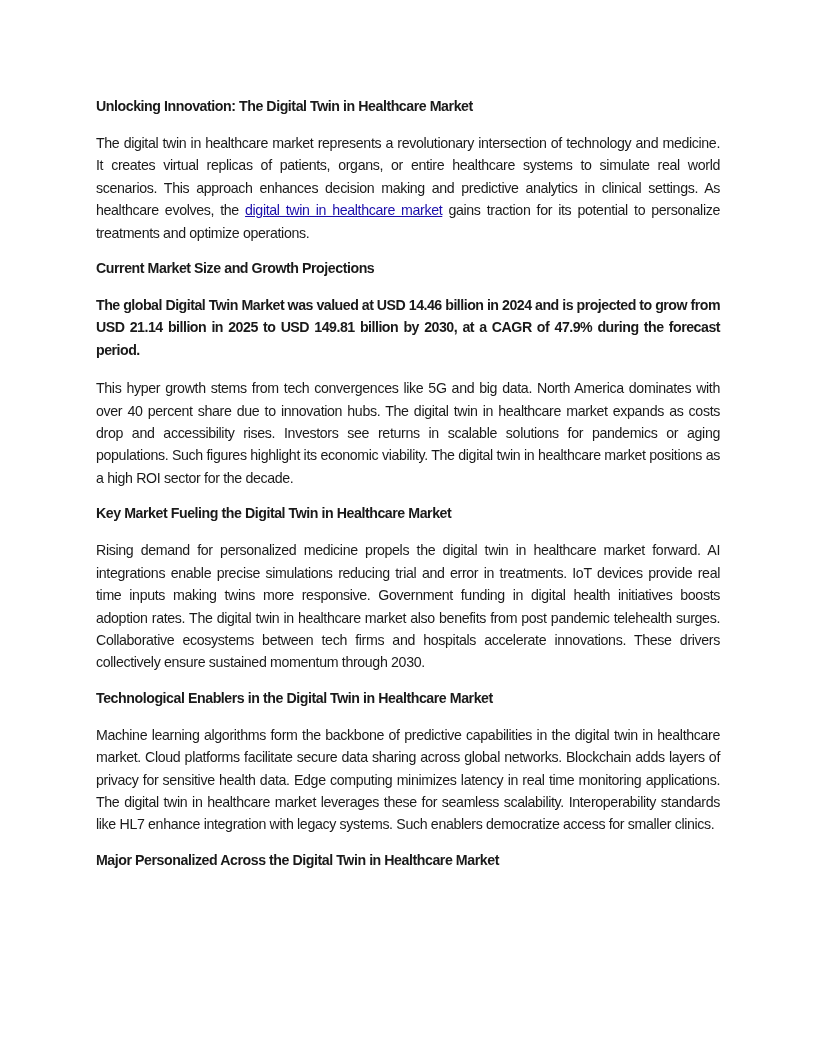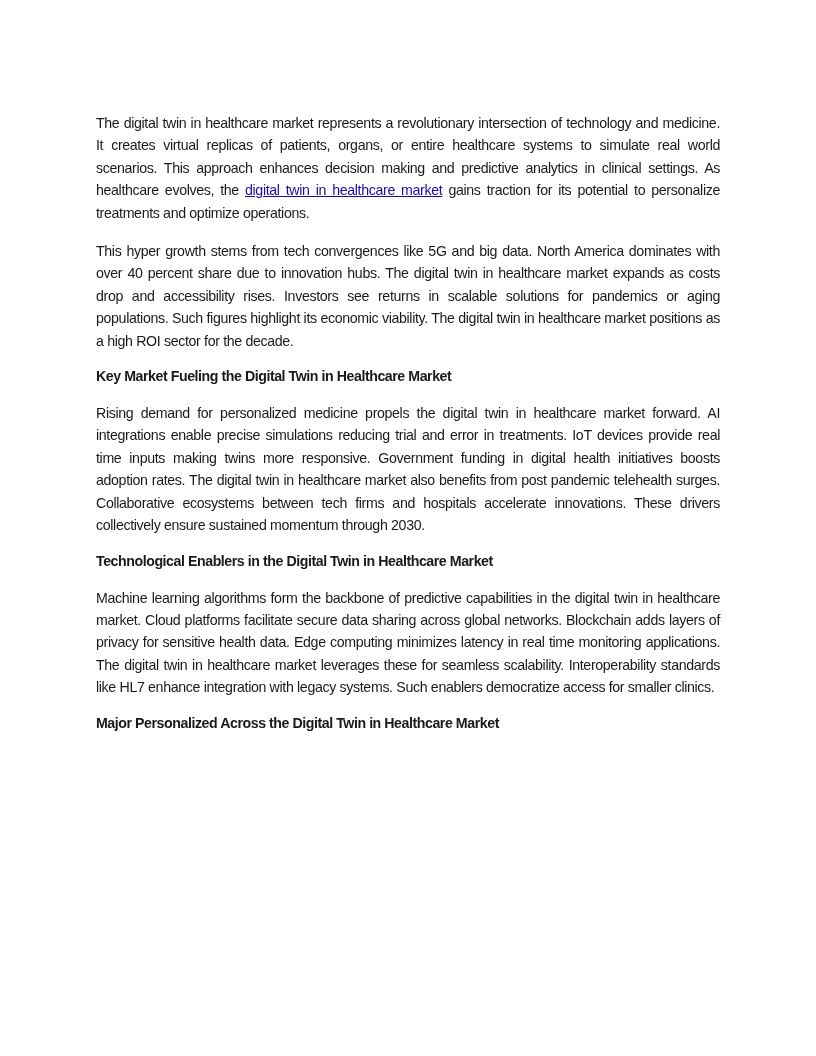--- a/index.html
+++ b/index.html
@@ -28,22 +28,25 @@
     }
     .para.bold { font-weight: bold; letter-spacing: -0.5px; }
     a.link { color: #1a0dab; text-decoration: underline; }
     #h1 { margin-top: 0; }
   </style>
 </head>
 <body>
 
 <div class="page">
 
+  <div class="heading" id="h1">Unlocking Innovation: The Digital Twin in Healthcare Market</div>
   <p class="para"><span>The digital twin in healthcare market represents a revolutionary intersection of technology and medicine. It creates virtual replicas of patients, organs, or entire healthcare systems to simulate real world scenarios. This approach enhances decision making and predictive analytics in clinical settings. As healthcare evolves, the </span><a class="link" href="#">digital twin in healthcare market</a><span> gains traction for its potential to personalize treatments and optimize operations.</span></p>
 
+  <div class="heading">Current Market Size and Growth Projections</div>
+  <p class="para bold">The global Digital Twin Market was valued at USD 14.46 billion in 2024 and is projected to grow from USD 21.14 billion in 2025 to USD 149.81 billion by 2030, at a CAGR of 47.9% during the forecast period.</p>
   <p class="para">This hyper growth stems from tech convergences like 5G and big data. North America dominates with over 40 percent share due to innovation hubs. The digital twin in healthcare market expands as costs drop and accessibility rises. Investors see returns in scalable solutions for pandemics or aging populations. Such figures highlight its economic viability. The digital twin in healthcare market positions as a high ROI sector for the decade.</p>
 
   <div class="heading">Key Market Fueling the Digital Twin in Healthcare Market</div>
   <p class="para">Rising demand for personalized medicine propels the digital twin in healthcare market forward. AI integrations enable precise simulations reducing trial and error in treatments. IoT devices provide real time inputs making twins more responsive. Government funding in digital health initiatives boosts adoption rates. The digital twin in healthcare market also benefits from post pandemic telehealth surges. Collaborative ecosystems between tech firms and hospitals accelerate innovations. These drivers collectively ensure sustained momentum through 2030.</p>
 
   <div class="heading">Technological Enablers in the Digital Twin in Healthcare Market</div>
   <p class="para">Machine learning algorithms form the backbone of predictive capabilities in the digital twin in healthcare market. Cloud platforms facilitate secure data sharing across global networks. Blockchain adds layers of privacy for sensitive health data. Edge computing minimizes latency in real time monitoring applications. The digital twin in healthcare market leverages these for seamless scalability. Interoperability standards like HL7 enhance integration with legacy systems. Such enablers democratize access for smaller clinics.</p>
 
   <div class="heading">Major Personalized Across the Digital Twin in Healthcare Market</div>
 

